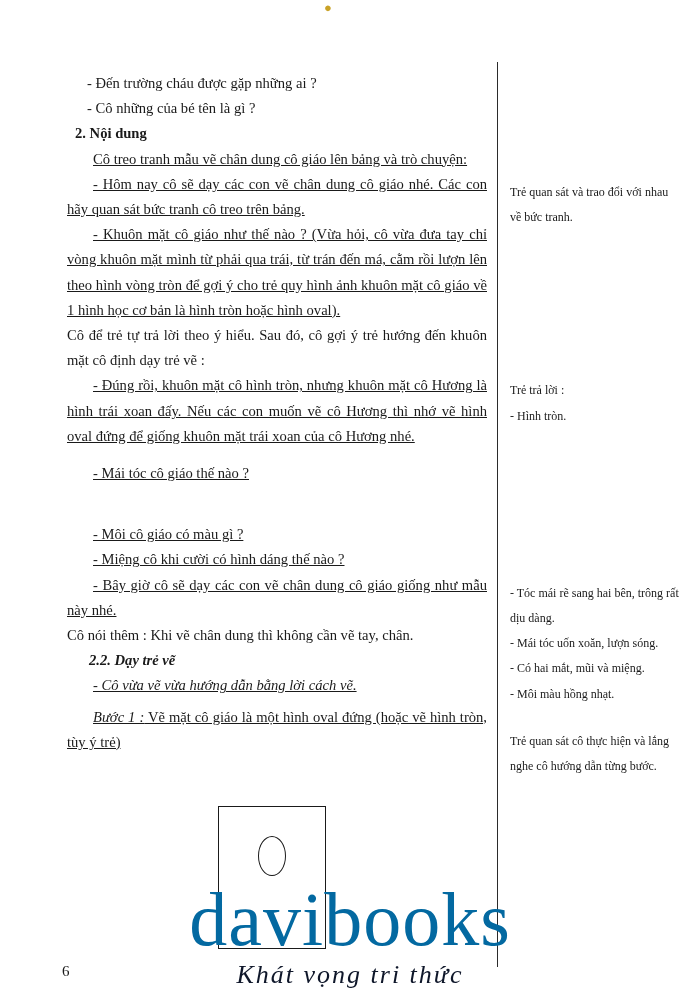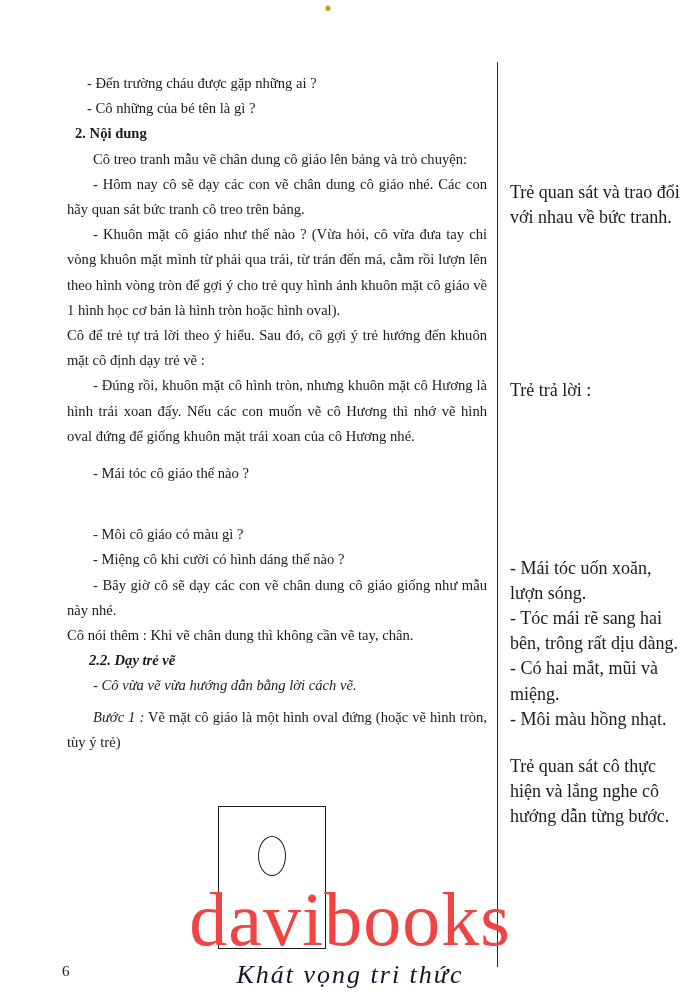--- a/index.html
+++ b/index.html
@@ -51,31 +51,32 @@
     font-size: 14.6px;
     line-height: 25.2px;
     text-align: justify;
     margin-top: 9px;
   }
   .notes-col {
     position: absolute;
     left: 510px;
     top: 62px;
     width: 172px;
-    font-size: 18px;
+    font-size: 12px;
     line-height: 25.2px;
   }
   p {
     margin: 0;
   }
   .indent {
     text-indent: 20px;
   }
   .indent-2 {
     text-indent: 26px;
+    text-decoration: underline;
   }
   .heading {
     font-weight: bold;
     margin-left: 8px;
   }
   .sub-heading {
     font-weight: bold;
     font-style: italic;
     margin-left: 22px;
   }
@@ -124,21 +125,21 @@
     position: absolute;
     left: 0;
     top: 880px;
     width: 700px;
     text-align: center;
     pointer-events: none;
   }
   .watermark .wm-main {
     font-family: "Liberation Serif", serif;
     font-size: 76px;
-    color: #ef4444;
+    color: #0369a1;
     letter-spacing: 1px;
     line-height: 78px;
   }
   .watermark .wm-sub {
     font-family: "Liberation Serif", serif;
     font-style: italic;
     font-size: 26px;
     color: #0f172a;
     letter-spacing: 2px;
     line-height: 30px;
@@ -183,23 +184,24 @@
     <p class="indent-2 italic">- Cô vừa vẽ vừa hướng dẫn bằng lời cách vẽ.</p>
     <div class="spacer-6"></div>
     <p class="indent-2"><span class="italic">Bước 1 :</span><span> Vẽ mặt cô giáo là một hình oval đứng (hoặc vẽ hình tròn, tùy ý trẻ)</span></p>
   </div>
 
   <div class="notes-col">
     <div class="note-gap-a"></div>
     <p class="note-block">Trẻ quan sát và trao đổi với nhau về bức tranh.</p>
     <div class="note-gap-b"></div>
     <p class="note-block">Trẻ trả lời :</p>
+    <p class="note-block">- Hình tròn.</p>
     <div class="note-gap-c"></div>
+    <p class="note-block">- Tóc mái rẽ sang hai bên, trông rất dịu dàng.</p>
     <p class="note-block">- Mái tóc uốn xoăn, lượn sóng.</p>
-    <p class="note-block">- Tóc mái rẽ sang hai bên, trông rất dịu dàng.</p>
     <p class="note-block">- Có hai mắt, mũi và miệng.</p>
     <p class="note-block">- Môi màu hồng nhạt.</p>
     <div class="spacer-12"></div>
     <div class="spacer-10"></div>
     <p class="note-block">Trẻ quan sát cô thực hiện và lắng nghe cô hướng dẫn từng bước.</p>
   </div>
 
   <div class="drawing">
     <div class="rect"></div>
     <div class="oval"></div>

